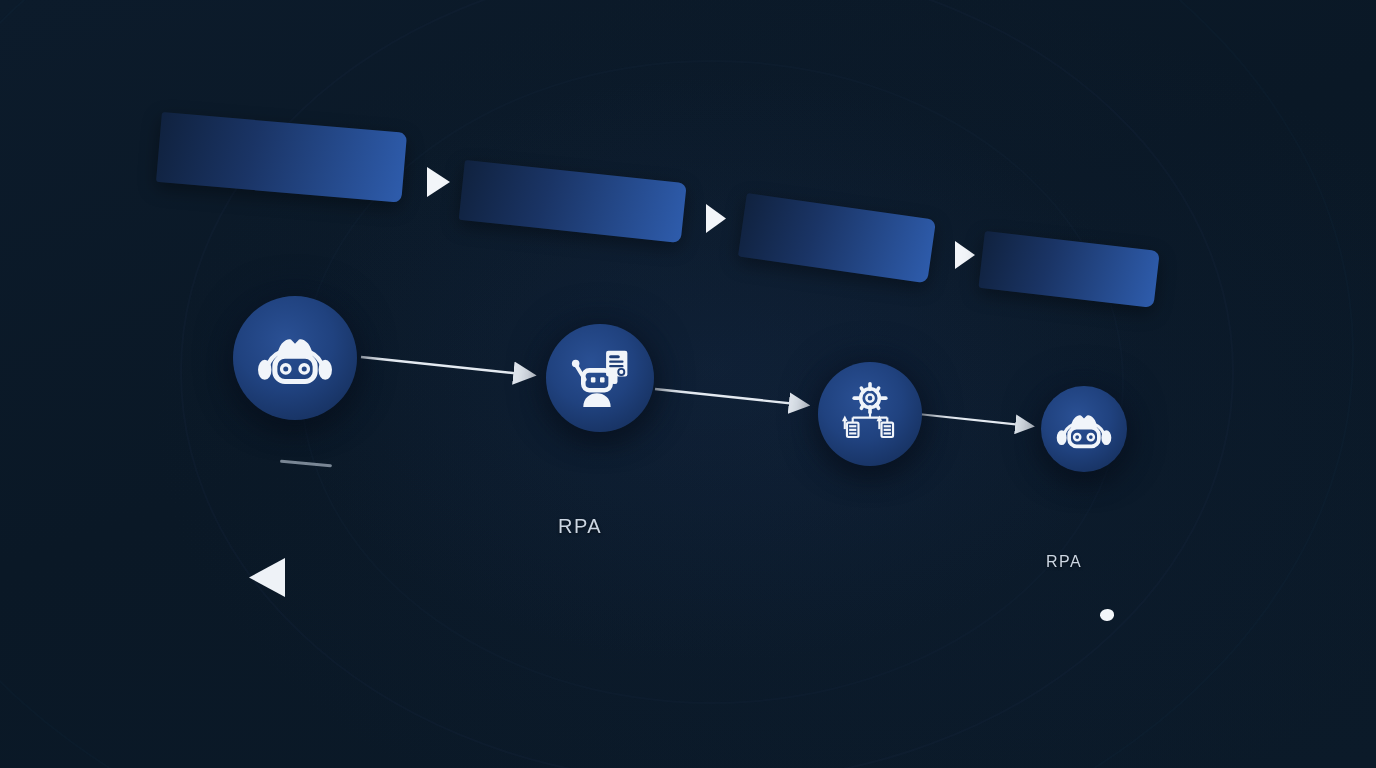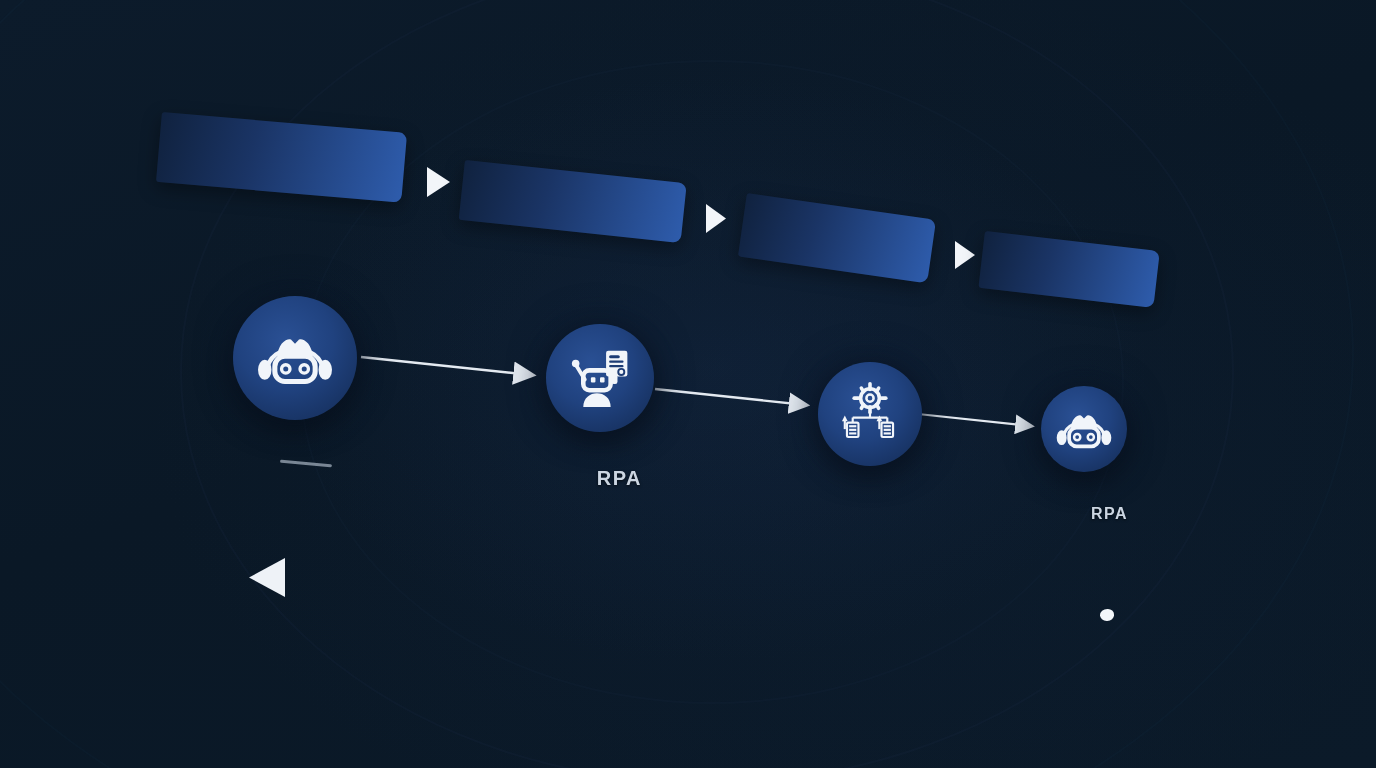--- a/index.html
+++ b/index.html
@@ -72,24 +72,25 @@
     position: absolute;
     left: 0; top: 0;
     width: 1376px; height: 768px;
     pointer-events: none;
   }
 
   
   .nlabel {
     position: absolute;
     color: #ccd6e2;
-    font-weight: bold;
-    text-align: right;
+    font-weight: normal;
+    text-align: left;
     letter-spacing: 1.5px;
     text-shadow: 0 1px 3px rgba(0,0,0,0.6);
+    margin-top: 48px;
   }
   .l1 { left: 558px;  top: 467px; width: 84px; font-size: 20px; }
   .l2 { left: 1046px; top: 505px; width: 82px; font-size: 16px; }
 
   
   .dash {
     position: absolute;
     left: 280px; top: 462px;
     width: 52px; height: 3px;
     background: #9fabb9;

